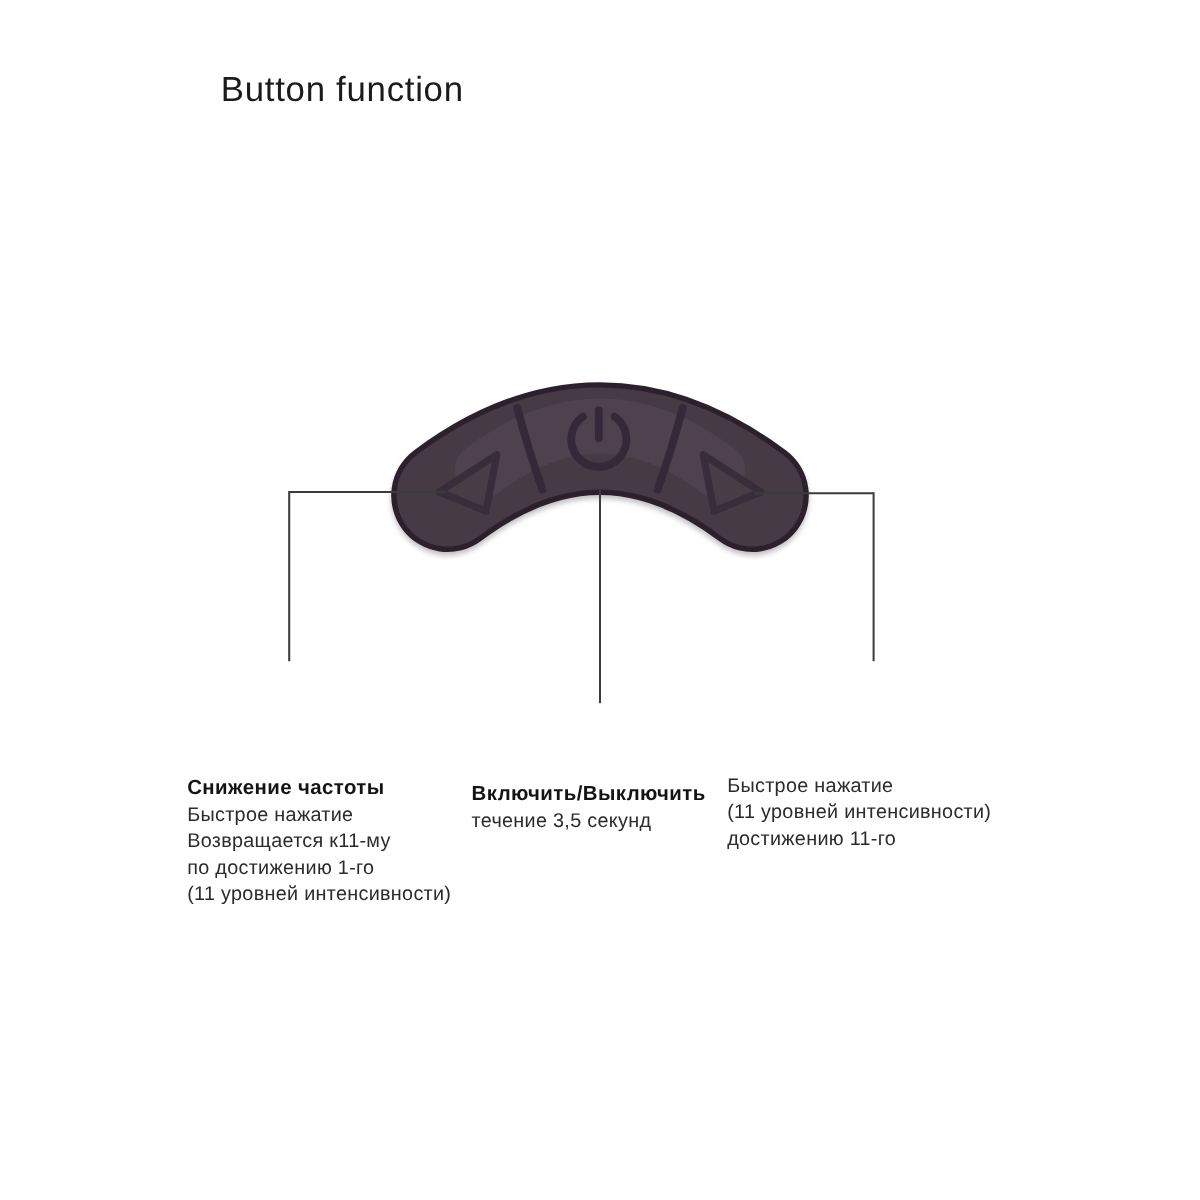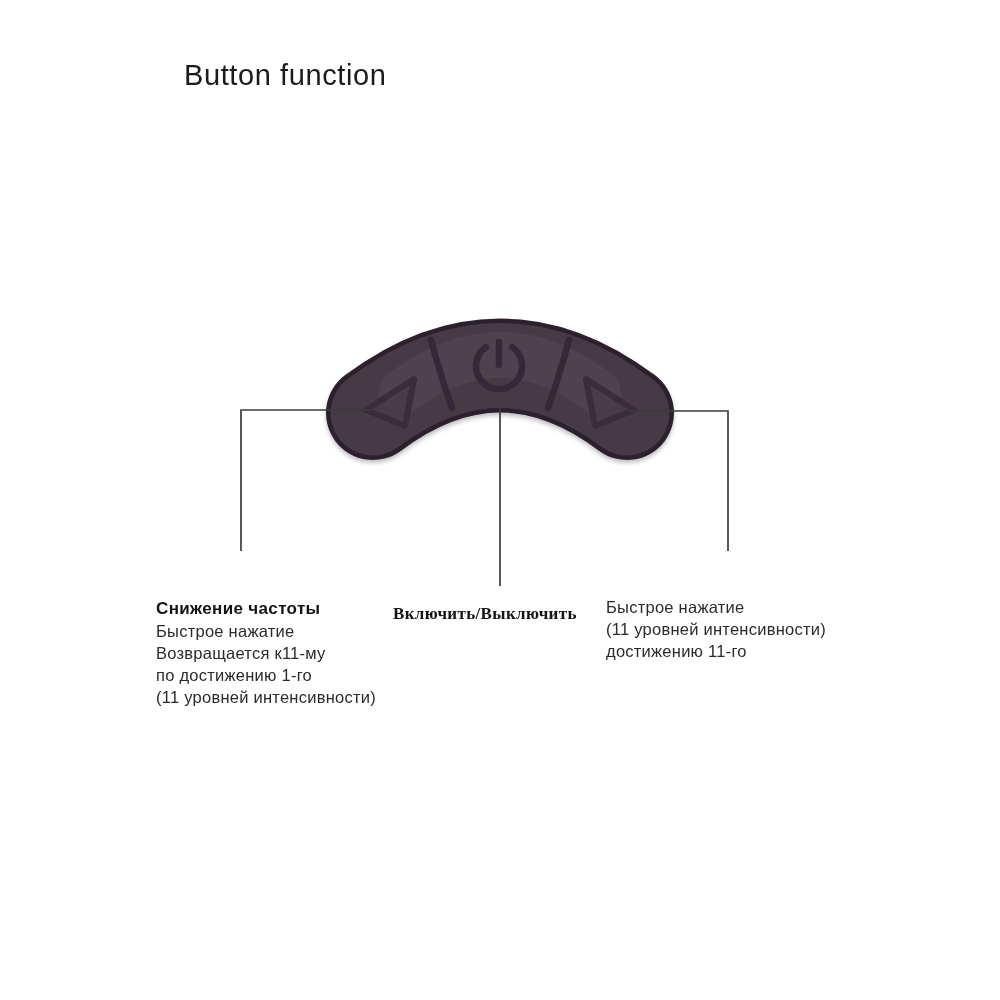--- a/index.html
+++ b/index.html
@@ -31,29 +31,30 @@
   .device-group {
     filter: drop-shadow(0 3px 2px rgba(40, 25, 40, 0.28));
   }
   .note {
     position: absolute;
     font-size: 16.5px;
     line-height: 22px;
     letter-spacing: 0.25px;
     color: #2b2b2b;
     white-space: nowrap;
+    margin-top: 48px;
   }
   .note-heading {
     font-weight: 700;
     font-size: 17px;
     color: #141414;
     letter-spacing: 0.35px;
   }
   .note-left   { left: 156px; top: 598px; }
-  .note-center { left: 393px; top: 603px; font-family: Liberation Serif, serif; }
+  .note-center { left: 393px; top: 603px; }
   .note-right  { left: 606px; top: 596px; }
 </style>
 </head>
 <body>
 
 <div class="stage">
 
   <h1 class="page-title">Button function</h1>
 
   <svg class="art" viewBox="0 0 1000 1000">
@@ -86,20 +87,21 @@
   <div class="note note-left">
     <div class="note-heading">Снижение частоты</div>
     <div>Быстрое нажатие</div>
     <div>Возвращается к11-му</div>
     <div>по достижению 1-го</div>
     <div>(11 уровней интенсивности)</div>
   </div>
 
   <div class="note note-center">
     <div class="note-heading">Включить/Выключить</div>
+    <div>течение 3,5 секунд</div>
   </div>
 
   <div class="note note-right">
     <div>Быстрое нажатие</div>
     <div>(11 уровней интенсивности)</div>
     <div>достижению 11-го</div>
   </div>
 
 </div>
 

